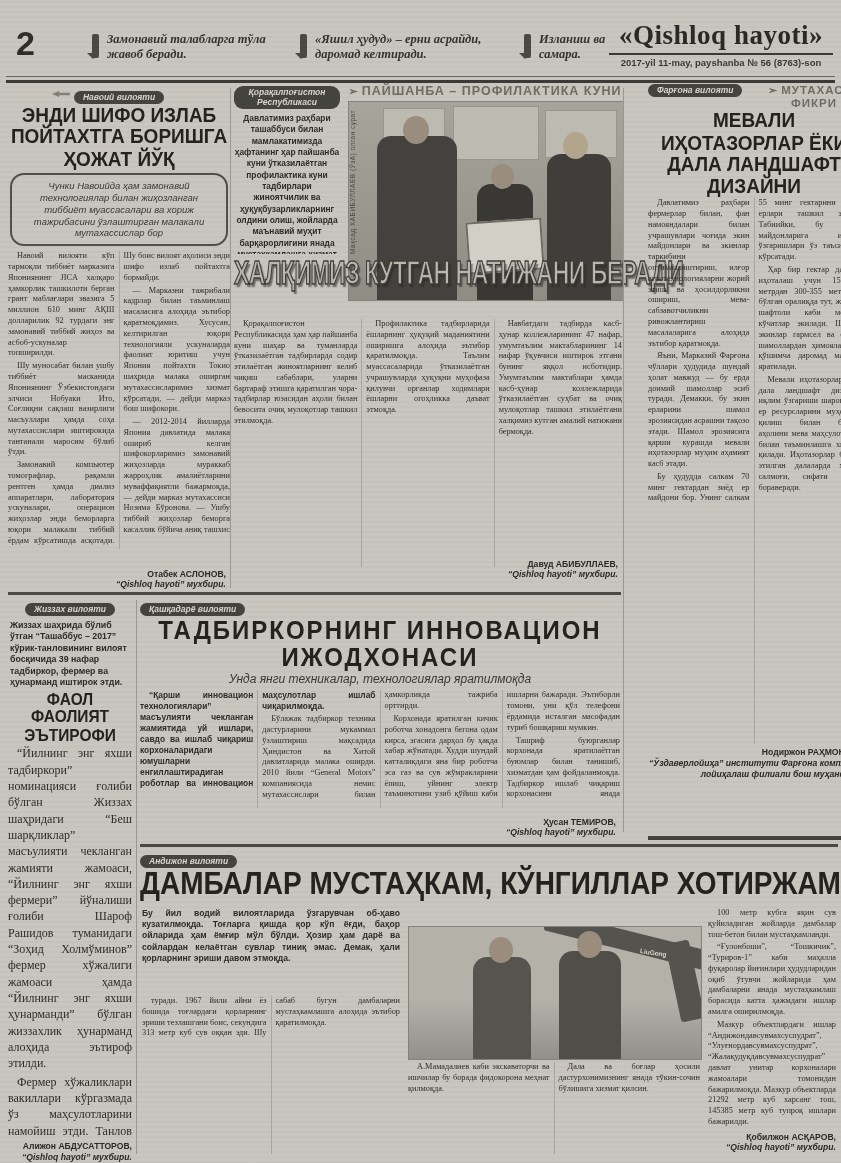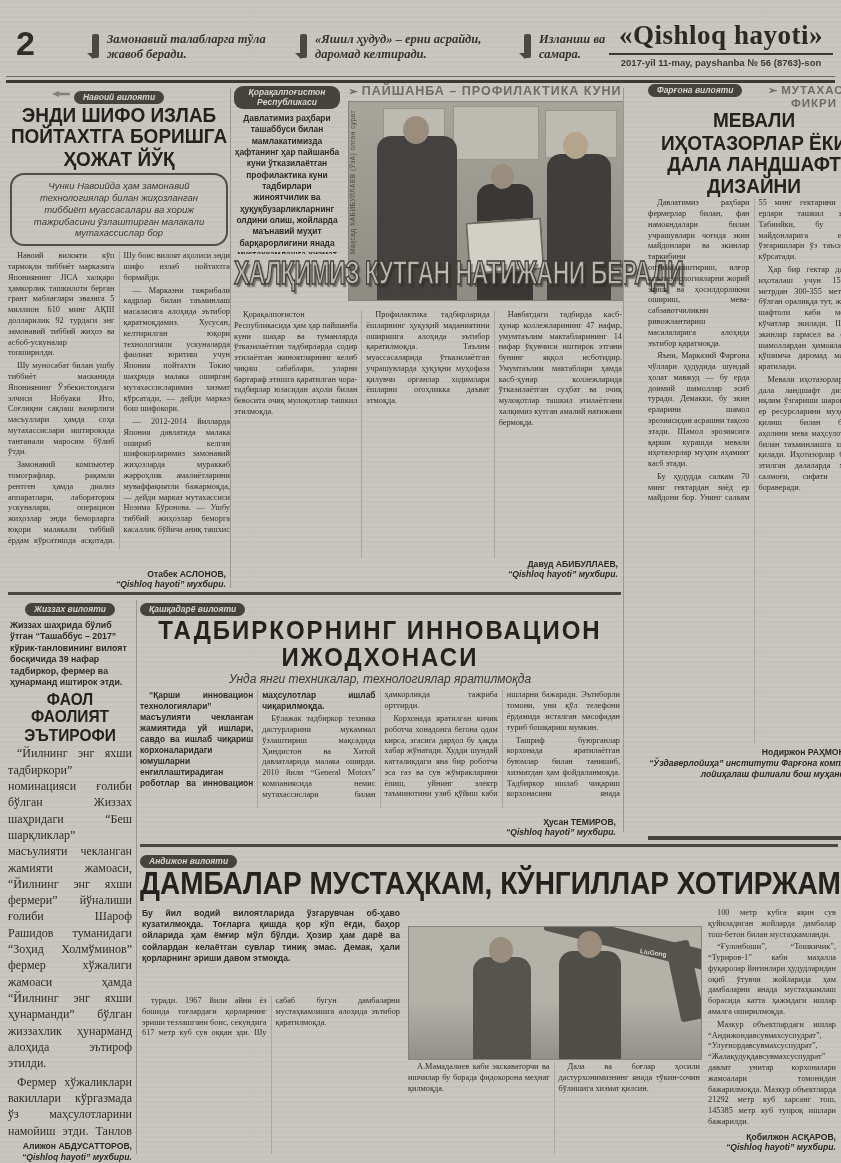--- a/index.html
+++ b/index.html
@@ -52,21 +52,21 @@
   .poster{position:absolute;background:#bdbab1;border:1px solid #98958d;}
   .vcap{position:absolute;left:0;top:8px;writing-mode:vertical-rl;transform:rotate(180deg);
         font:6.5px "Liberation Sans",sans-serif;color:#494741;letter-spacing:.5px;}
   .fig{position:absolute;border-radius:14px 14px 0 0;}
   .head{position:absolute;border-radius:50%;background:#9a8d7d;}
   .cert{position:absolute;background:#d2cfc6;border:2px solid #6e6b64;transform:rotate(-4deg);}
   .hl-overlay{position:absolute;left:0;top:170px;width:100%;text-align:center;
         font:bold 23px "Liberation Sans",sans-serif;white-space:nowrap;color:#b9b6ae;
         -webkit-text-stroke:1px #3f3d38;text-shadow:2px 2px 1px rgba(40,38,35,.55);
         transform:scaleY(1.45);transform-origin:center top;letter-spacing:-.5px;}
-  .blockB .body3{position:absolute;left:0;top:226px;width:388px;height:248px;}
+  .blockB .body3{position:absolute;left:0;top:235px;width:388px;height:248px;}
   .blockB .byline{position:absolute;right:4px;bottom:12px;}
   
   .blockC{position:absolute;left:648px;top:84px;width:212px;height:752px;border-bottom:4px solid #44423c;}
   .blockC .toprow{display:flex;justify-content:space-between;align-items:flex-start;}
   .blockC .kicker{white-space:normal;font-size:11.5px;line-height:1.1;width:92px;text-align:center;}
   .blockC .headline{font-size:19px;line-height:1.08;transform:scaleY(1.06);margin-top:4px;}
   .deck-it{font:italic 9.5px/1.25 "Liberation Sans",sans-serif;text-align:center;color:#3a3833;margin:5px 2px;}
   .blockC .body-txt{height:546px;margin-top:3px;}
   .blockC .byline{margin-top:3px;}
   
@@ -222,21 +222,21 @@
       <div>Ҳусан ТЕМИРОВ,</div>
       <div class="role">“Qishloq hayoti” мухбири.</div>
     </div>
   </div>
 
   <div class="blockF">
     <div class="chip-wrap" style="text-align:left;"><span class="chip">Андижон вилояти</span></div>
     <div class="headline">ДАМБАЛАР МУСТАҲКАМ, КЎНГИЛЛАР ХОТИРЖАМ</div>
     <div class="lead">Бу йил водий вилоятларида ўзгарувчан об-ҳаво кузатилмоқда. Тоғларга қишда қор кўп ёғди, баҳор ойларида ҳам ёмғир мўл бўлди. Ҳозир ҳам дарё ва сойлардан келаётган сувлар тиниқ эмас. Демак, ҳали қорларнинг эриши давом этмоқда.</div>
     <div class="colA body-txt cols2">
-      <p>туради. 1967 йили айни ёз бошида тоғлардаги қорларнинг эриши тезлашгани боис, секундига 617 метр куб сув оққан эди. Шу сабаб бугун дамбаларни мустаҳкамлашга алоҳида эътибор қаратилмоқда.</p>
+      <p>туради. 1967 йили айни ёз бошида тоғлардаги қорларнинг эриши тезлашгани боис, секундига 313 метр куб сув оққан эди. Шу сабаб бугун дамбаларни мустаҳкамлашга алоҳида эътибор қаратилмоқда.</p>
     </div>
     <div class="photo2">
       <div class="arm" style="right:-12px;top:4px;width:170px;height:20px;transform:rotate(14deg);"></div>
       <div class="arm" style="right:4px;top:14px;width:24px;height:80px;transform:rotate(-12deg);"></div>
       <div class="armlabel">LiuGong</div>
       <div class="fig" style="left:64px;top:30px;width:58px;height:102px;background:#56544e;"></div>
       <div class="head" style="left:80px;top:10px;width:24px;height:26px;"></div>
       <div class="fig" style="left:150px;top:24px;width:62px;height:108px;background:#504e48;"></div>
       <div class="head" style="left:168px;top:4px;width:25px;height:27px;"></div>
     </div>

